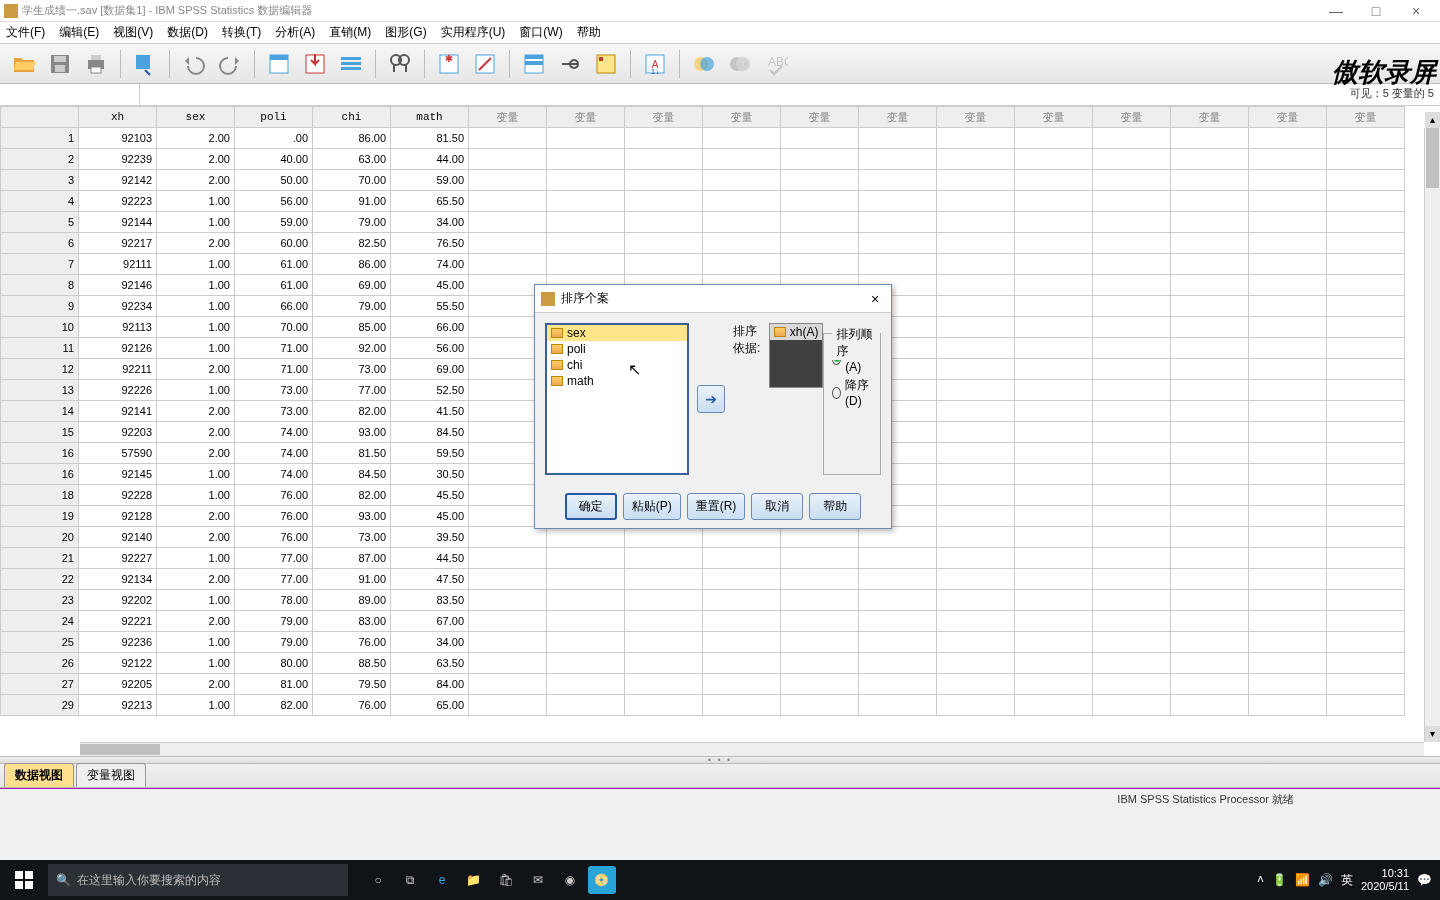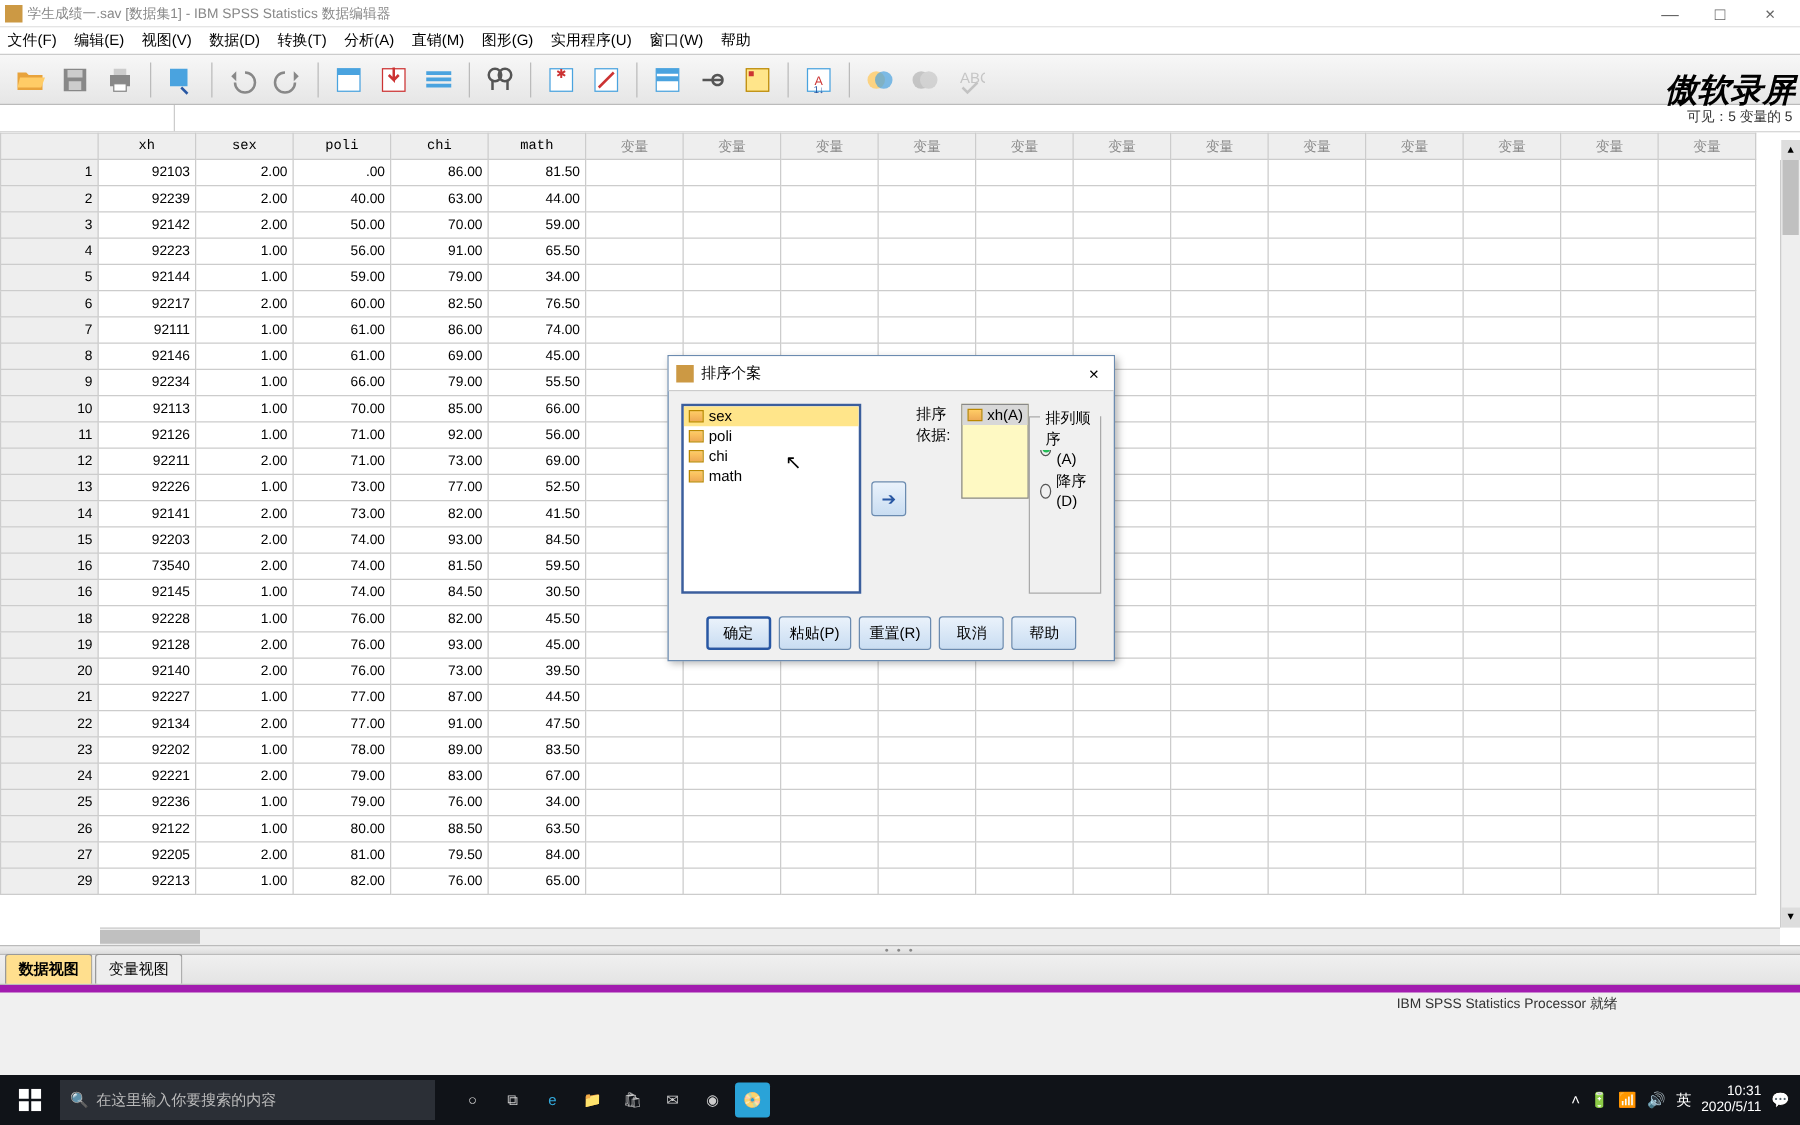--- a/index.html
+++ b/index.html
@@ -30,36 +30,36 @@
 .vscroll { position: absolute; right: 0; top: 22px; bottom: 14px; width: 16px; background: #eee; border-left: 1px solid #ccc; }
 .vscroll .thumb { position: absolute; top: 0; left: 1px; right: 1px; height: 60px; background: #c0c0c0; }
 .vscroll .arrow { position: absolute; left: 0; right: 0; height: 16px; background: #ddd; text-align: center; font-size: 10px; line-height: 16px; }
 .hscroll { position: absolute; left: 80px; right: 16px; bottom: 0; height: 14px; background: #eee; border-top: 1px solid #ccc; }
 .hscroll .thumb { position: absolute; left: 0; top: 1px; bottom: 1px; width: 80px; background: #c0c0c0; }
 .splitter { height: 8px; background: linear-gradient(#eee,#ddd); border-top: 1px solid #bbb; border-bottom: 1px solid #bbb; display:flex; align-items:center; justify-content:center;}
 .splitter .dots{font-size:9px; color:#888; letter-spacing:2px;}
 .tabs-row { height: 24px; background: linear-gradient(#f0f0f0,#e4e4e4); display: flex; align-items: flex-end; padding-left: 4px; border-bottom:1px solid #bbb;}
 .tab { padding: 3px 10px; font-size: 12px; border: 1px solid #999; border-bottom: none; margin-right: 2px; background: #eee; border-radius: 3px 3px 0 0;}
 .tab.active { background: #ffdf8e; font-weight: bold; }
-.statusbar { height: 22px; background: #f0f0f0; border-top: 6px solid #a21caf; display: flex; align-items: center; font-size: 11px; color: #333; padding: 0 6px; }
+.statusbar { height: 22px; background: #f0f0f0; border-top: 1px solid #a21caf; display: flex; align-items: center; font-size: 11px; color: #333; padding: 0 6px; }
 .statusbar .spacer { flex: 1; }
 
 .dialog { position: absolute; left: 518px; top: 284px; width: 358px; background: #f0f0f0; border: 1px solid #6b8bb0; box-shadow: 2px 2px 6px rgba(0,0,0,.3); z-index: 100; margin-left: 16px; }
 .dialog .dlg-title { height: 28px; background: #fff; display: flex; align-items: center; padding: 0 6px; font-size: 12px; border-bottom: 1px solid #ccc; }
 .dlg-title .icon { width: 14px; height: 14px; background: #c94; margin-right: 6px; }
 .dlg-close { margin-left: auto; width: 20px; text-align: center; font-size: 14px; cursor: default; }
 .dlg-body { padding: 10px; display: flex; gap: 8px; }
 .listbox { width: 144px; height: 152px; background: #fff; border: 2px solid #3b5e9c; font-size: 12px; overflow: hidden; }
 .listbox .item { padding: 1px 4px; display: flex; align-items: center; gap: 4px; }
 .listbox .item.sel { background: #ffe58a; }
 .ruler-icon { width: 12px; height: 10px; background: linear-gradient(#fc6,#ea5); border: 1px solid #b80; display: inline-block; }
 .arrow-btn { width: 28px; height: 28px; background: linear-gradient(#eaf2fb,#c9ddf2); border: 1px solid #6b8bb0; border-radius: 3px; align-self: center; display: flex; align-items: center; justify-content: center; font-size: 14px; color: #2857a3; }
 .right-col { flex: 1; display: flex; flex-direction: row; }
 .right-col label { font-size: 12px; margin-bottom: 2px; }
-.sortby-box { height: 76px; background: #fef9c3; border: 1px solid #888; font-size: 12px; }
+.sortby-box { height: 65px; background: #404040; border: 1px solid #888; font-size: 12px; }
 .sortby-box .item { padding: 1px 4px; background: #d8d8d8; display: flex; align-items: center; gap: 4px;}
 .fieldset { border: 1px solid #aaa; margin-top: 10px; padding: 6px 8px 8px; position: relative; }
 .fieldset .legend { position: absolute; top: -8px; left: 8px; background: #f0f0f0; padding: 0 4px; font-size: 12px; }
 .radio-row { font-size: 12px; display: flex; align-items: center; gap: 4px; margin: 3px 0;}
 .radio { width: 12px; height: 12px; border: 1px solid #555; border-radius: 50%; display: inline-flex; align-items:center; justify-content:center;}
 .radio.checked::after { content:""; width:6px; height:6px; background:#2b5; border-radius:50%;}
 .dlg-buttons { display: flex; justify-content: center; gap: 6px; padding: 8px; }
 .dlg-btn { min-width: 52px; padding: 3px 8px; font-size: 12px; background: linear-gradient(#eaf2fb,#c9ddf2); border: 1px solid #6b8bb0; border-radius: 3px; }
 .dlg-btn.primary { border: 2px solid #2857a3; }
 .cursor-ptr { position: absolute; left: 628px; top: 360px; z-index: 200; font-size: 16px; pointer-events: none; }
@@ -554,21 +554,21 @@
             <td></td>
             <td></td>
             <td></td>
             <td></td>
             <td></td>
             <td></td>
             <td></td>
           </tr>
           <tr>
             <th class="rownum">16</th>
-            <td>73540</td>
+            <td>57590</td>
             <td>2.00</td>
             <td>74.00</td>
             <td>81.50</td>
             <td>59.50</td>
             <td></td>
             <td></td>
             <td></td>
             <td></td>
             <td></td>
             <td></td>

